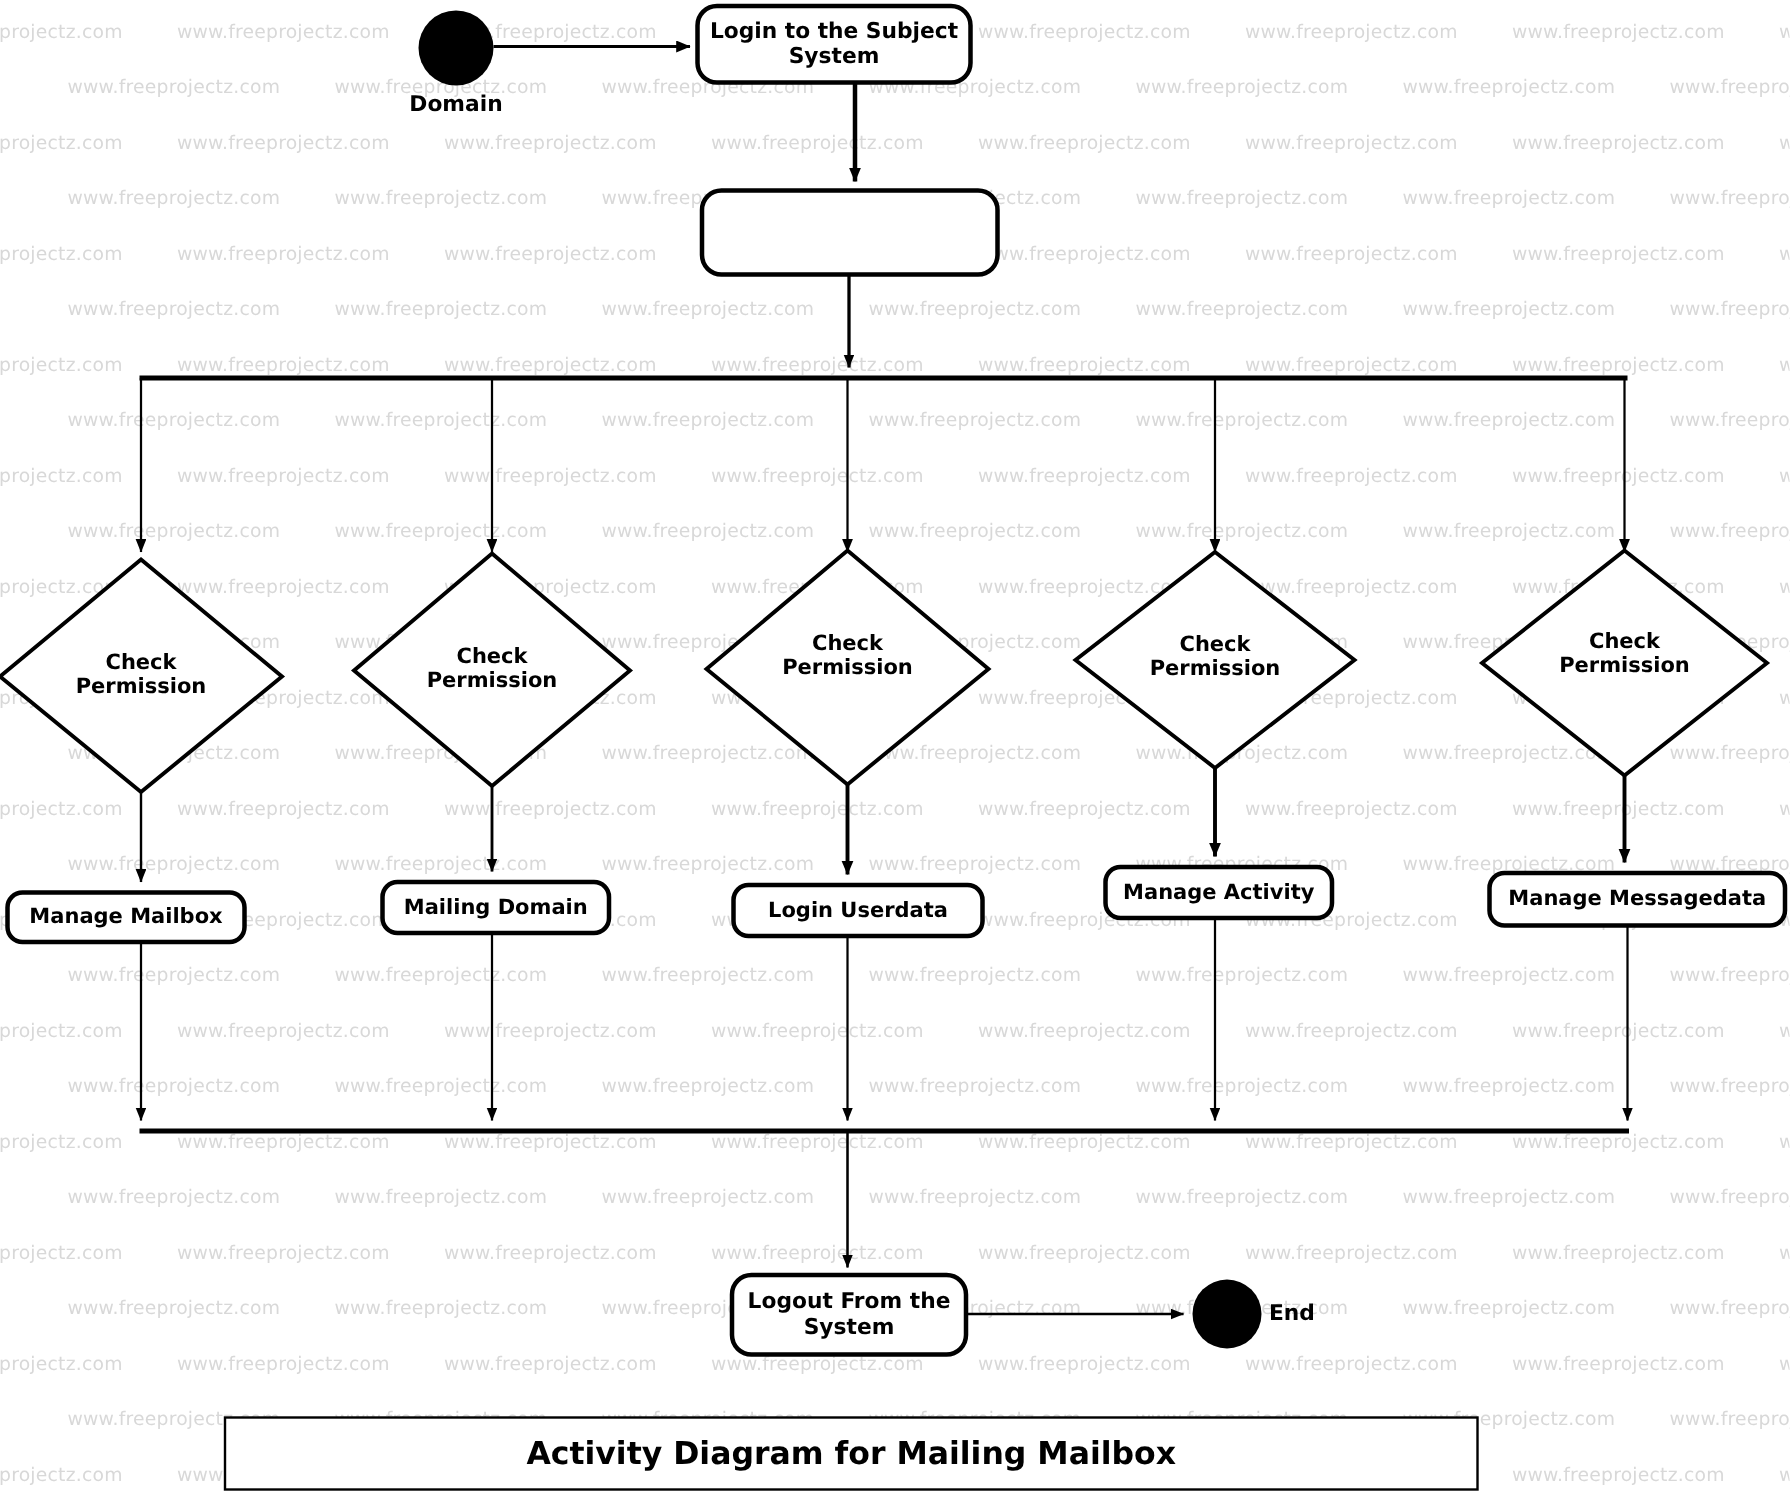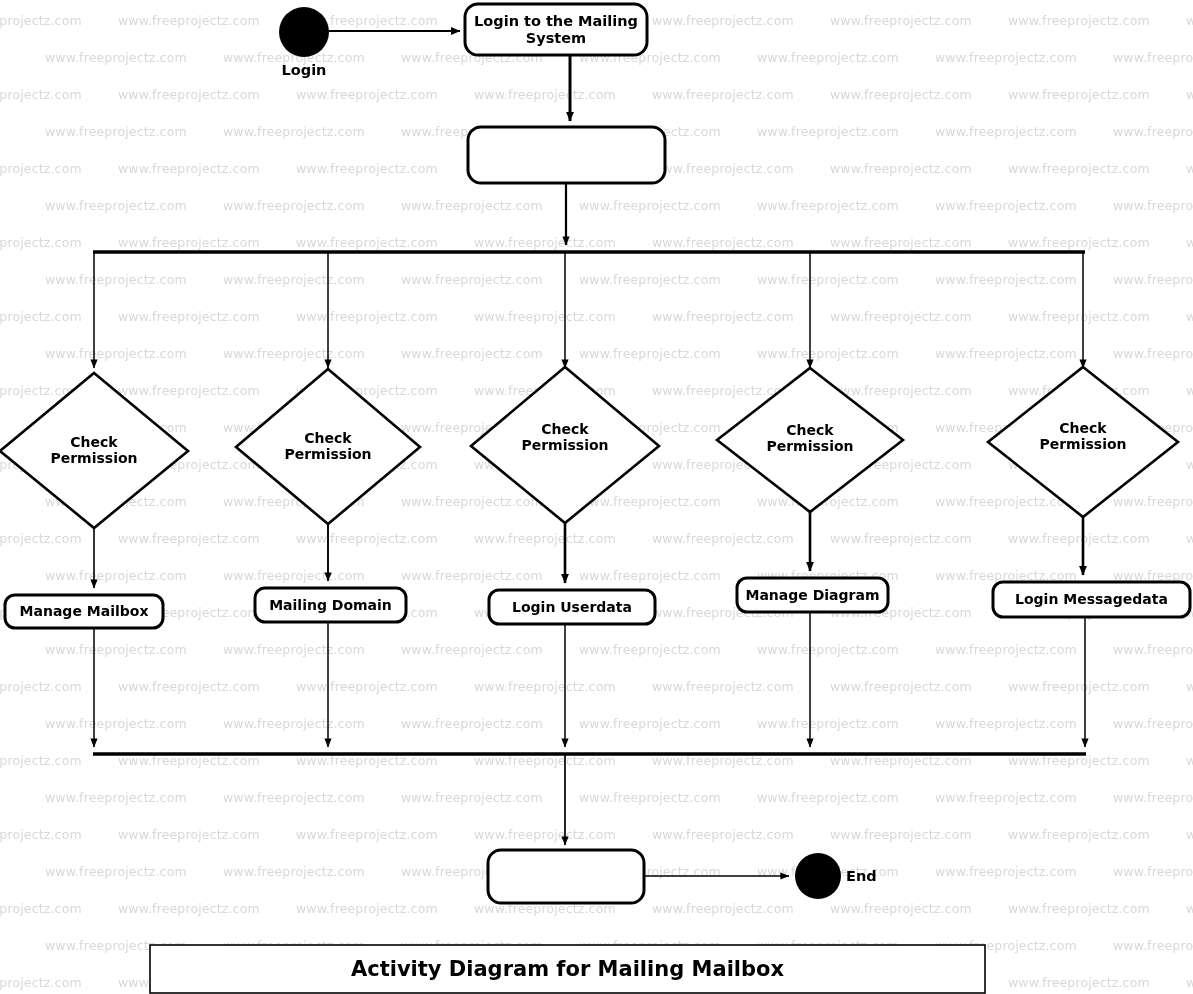--- a/index.html
+++ b/index.html
@@ -300,35 +300,36 @@
 
     <rect x="488" y="850" width="156" height="53" rx="13" ry="13" fill="#fff" stroke="#000" stroke-width="3"></rect>
 
     <path d="M644,876 L789,876" stroke="#000" stroke-width="1.7" fill="none" marker-end="url(#arwS)"></path>
 
     <circle cx="818" cy="876" r="23" fill="#000"></circle>
 
     <rect x="150" y="945" width="835" height="48" fill="#fff" stroke="#000" stroke-width="1.6"></rect>
   </svg>
 
-  <div class="nodelabel act-label" style="left:465px;top:4px;width:182px;height:51px;">Login to the Mailing System</div>
-
-
-  <div class="nodelabel endpoint-label" style="left:264px;top:61px;width:80px;height:18px;">Login</div>
+  <div class="nodelabel act-label" style="left:465px;top:4px;width:182px;height:51px;">Login to the Subject System</div>
+
+
+  <div class="nodelabel endpoint-label" style="left:264px;top:61px;width:80px;height:18px;">Domain</div>
 
   <div class="nodelabel endpoint-label" style="left:846px;top:866px;width:60px;height:20px;justify-content:flex-start;">End</div>
 
   <div class="nodelabel dia-label" style="left:34px;top:428px;width:120px;height:44px;">Check Permission</div>
   <div class="nodelabel dia-label" style="left:268px;top:424px;width:120px;height:44px;">Check Permission</div>
   <div class="nodelabel dia-label" style="left:505px;top:415px;width:120px;height:44px;">Check Permission</div>
   <div class="nodelabel dia-label" style="left:750px;top:416px;width:120px;height:44px;">Check Permission</div>
   <div class="nodelabel dia-label" style="left:1023px;top:414px;width:120px;height:44px;">Check Permission</div>
 
   <div class="nodelabel small-label" style="left:5px;top:595px;width:158px;height:33px;">Manage Mailbox</div>
   <div class="nodelabel small-label" style="left:255px;top:588px;width:151px;height:34px;">Mailing Domain</div>
   <div class="nodelabel small-label" style="left:489px;top:590px;width:166px;height:34px;">Login Userdata</div>
-  <div class="nodelabel small-label" style="left:737px;top:578px;width:151px;height:34px;">Manage Diagram</div>
-  <div class="nodelabel small-label" style="left:993px;top:582px;width:197px;height:35px;">Login Messagedata</div>
-
+  <div class="nodelabel small-label" style="left:737px;top:578px;width:151px;height:34px;">Manage Activity</div>
+  <div class="nodelabel small-label" style="left:993px;top:582px;width:197px;height:35px;">Manage Messagedata</div>
+
+  <div class="nodelabel act-label" style="left:488px;top:850px;width:156px;height:53px;">Logout From the System</div>
 
   <div class="nodelabel title-label" style="left:150px;top:945px;width:835px;height:48px;">Activity Diagram for Mailing Mailbox</div>
 
 </div>
 
 </body></html>

